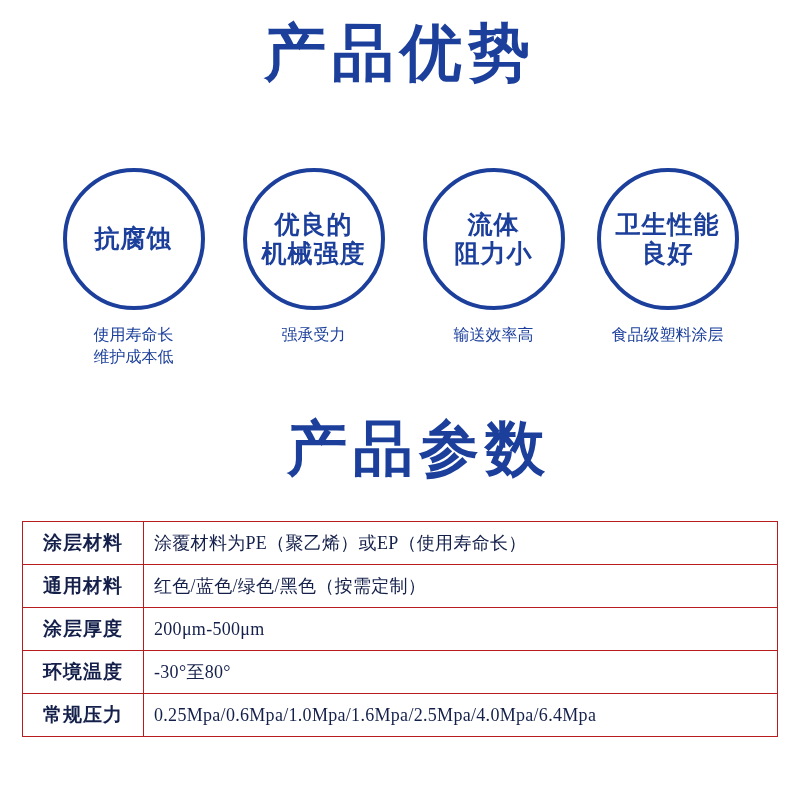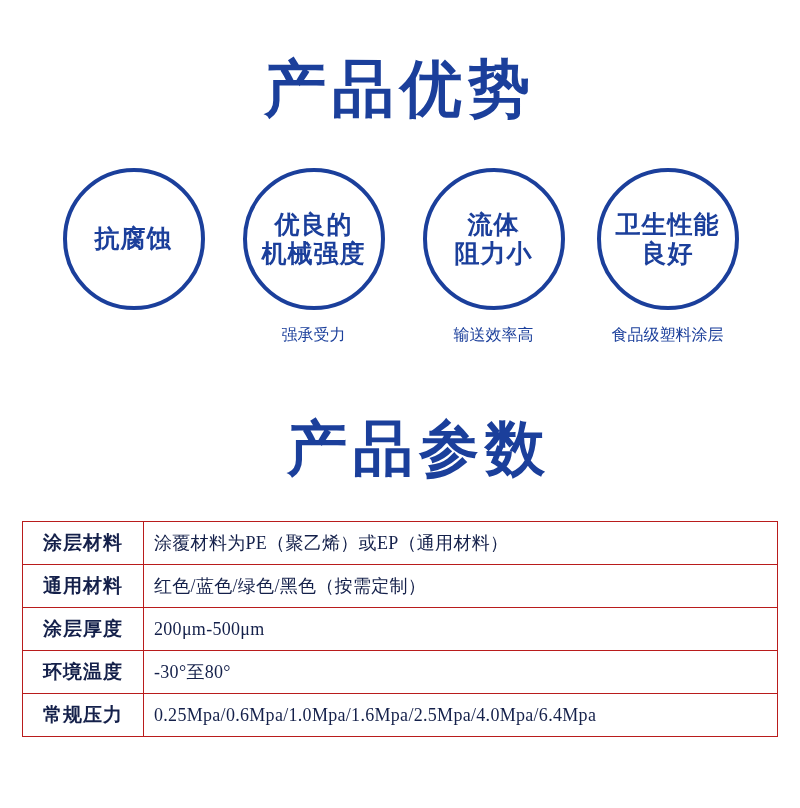--- a/index.html
+++ b/index.html
@@ -26,21 +26,20 @@
     top: 22px;
     left: 0;
     width: 800px;
     text-align: center;
     font-size: 62px;
     font-weight: bold;
     letter-spacing: 6px;
     color: #1b3f9b;
     font-family: "DejaVu Sans", "Liberation Sans", sans-serif;
     line-height: 1;
-    margin-top: 36px;
   }
 
   
   .circles {
     position: absolute;
     top: 168px;
     left: 0;
     width: 776px;
     height: 230px;
   }
@@ -134,20 +133,22 @@
 <div class="page">
 
   <div class="title-advantage">产品优势</div>
 
   <div class="circles">
 
     <div class="circle-item c0">
       <div class="circle">
         <div class="circle-text">抗腐蚀</div>
       </div>
+      <div class="circle-caption">使用寿命长
+维护成本低</div>
     </div>
 
     <div class="circle-item c2">
       <div class="circle">
         <div class="circle-text">流体
 阻力小</div>
       </div>
       <div class="circle-caption">输送效率高</div>
     </div>
 
@@ -168,21 +169,21 @@
     </div>
 
   </div>
 
   <div class="title-params">产品参数</div>
 
   <table class="params-table">
     <tbody>
       <tr>
         <td class="label">涂层材料</td>
-        <td class="value">涂覆材料为PE（聚乙烯）或EP（通用材料）</td>
+        <td class="value">涂覆材料为PE（聚乙烯）或EP（使用寿命长）</td>
       </tr>
       <tr>
         <td class="label">通用材料</td>
         <td class="value">红色/蓝色/绿色/黑色（按需定制）</td>
       </tr>
       <tr>
         <td class="label">涂层厚度</td>
         <td class="value">200μm-500μm</td>
       </tr>
       <tr>

